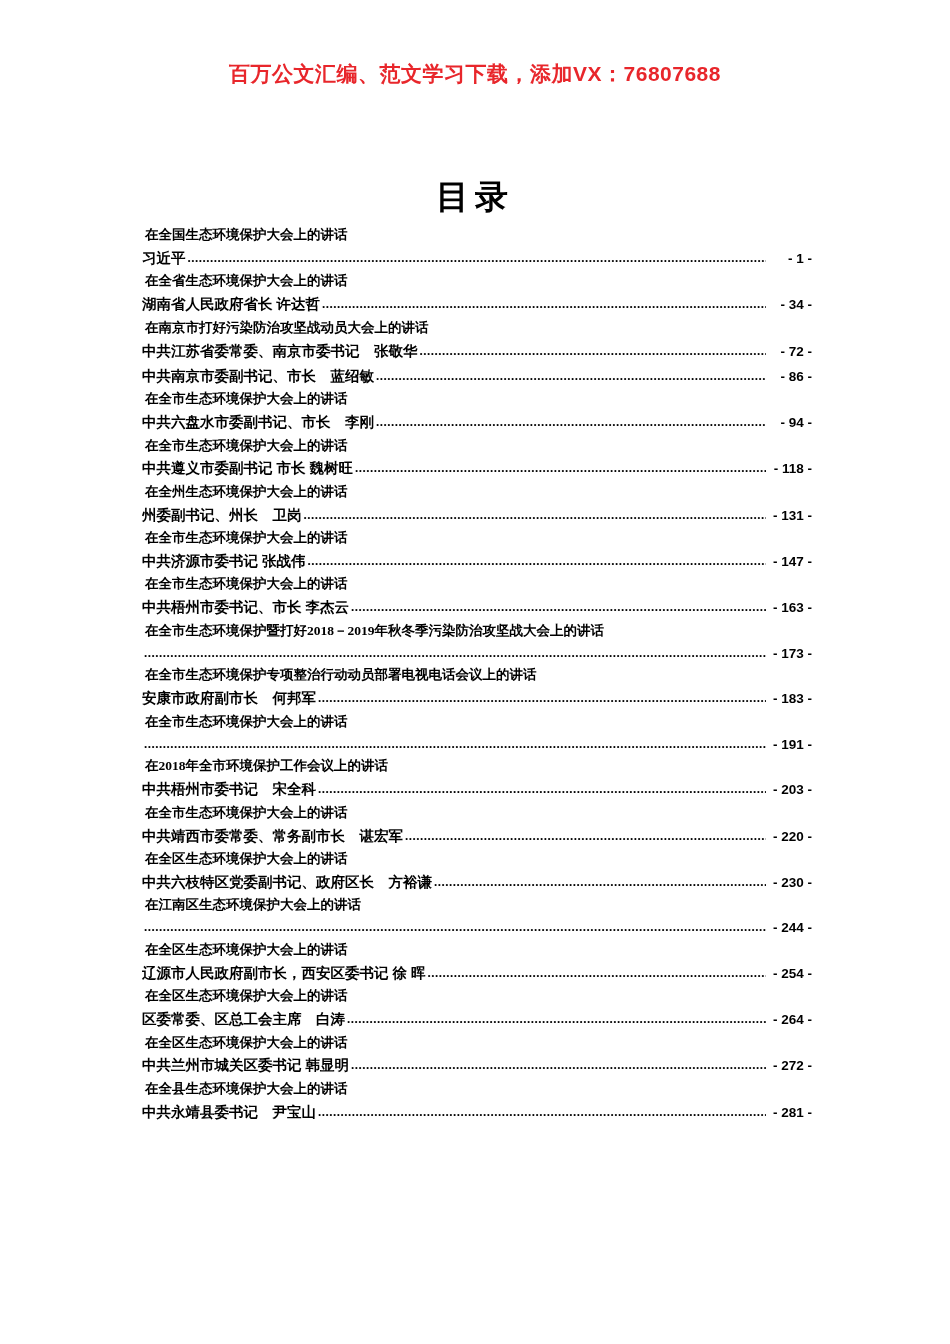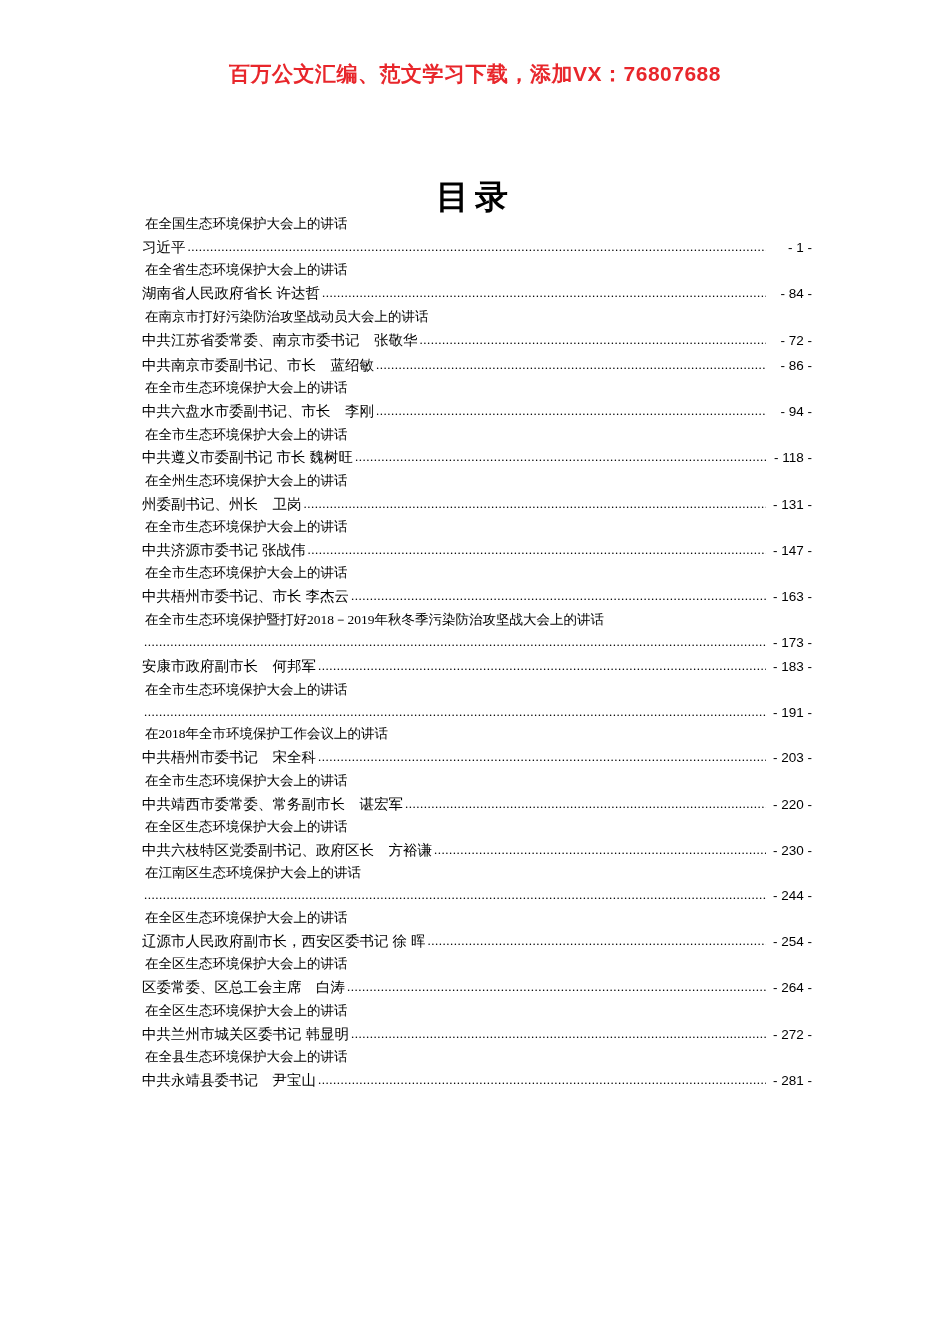--- a/index.html
+++ b/index.html
@@ -37,23 +37,24 @@
     width: 950px;
     text-align: center;
     font-family: Liberation Mono, monospace;
     font-size: 33px;
     font-weight: bold;
     letter-spacing: 6px;
     color: #000000;
   }
   .toc {
     position: absolute;
-    top: 214px;
+    top: 225px;
     left: 142px;
     width: 670px;
+    font-weight: bold;
   }
   .toc-entry {
     margin: 0;
     padding: 0;
   }
   .toc-sub {
     font-family: "Liberation Serif", "DejaVu Serif", serif;
     font-size: 13.5px;
     color: #000000;
     line-height: 1.55;
@@ -108,21 +109,21 @@
           <span class="label">习近平</span>
           <span class="leader">............................................................................................................................................................................................................................</span>
           <span class="page-no">- 1 -</span>
         </div>
       </div>
       <div class="toc-entry">
         <div class="toc-sub">在全省生态环境保护大会上的讲话</div>
         <div class="toc-main">
           <span class="label">湖南省人民政府省长 许达哲</span>
           <span class="leader">............................................................................................................................................................................................................................</span>
-          <span class="page-no">- 84 -</span>
+          <span class="page-no">- 34 -</span>
         </div>
       </div>
       <div class="toc-entry">
         <div class="toc-sub">在南京市打好污染防治攻坚战动员大会上的讲话</div>
         <div class="toc-main">
           <span class="label">中共江苏省委常委、南京市委书记　张敬华</span>
           <span class="leader">............................................................................................................................................................................................................................</span>
           <span class="page-no">- 72 -</span>
         </div>
       </div>
@@ -174,20 +175,21 @@
         </div>
       </div>
       <div class="toc-entry">
         <div class="toc-sub">在全市生态环境保护暨打好2018－2019年秋冬季污染防治攻坚战大会上的讲话</div>
         <div class="toc-main">
           <span class="leader">............................................................................................................................................................................................................................</span>
           <span class="page-no">- 173 -</span>
         </div>
       </div>
       <div class="toc-entry">
+        <div class="toc-sub">在全市生态环境保护专项整治行动动员部署电视电话会议上的讲话</div>
         <div class="toc-main">
           <span class="label">安康市政府副市长　何邦军</span>
           <span class="leader">............................................................................................................................................................................................................................</span>
           <span class="page-no">- 183 -</span>
         </div>
       </div>
       <div class="toc-entry">
         <div class="toc-sub">在全市生态环境保护大会上的讲话</div>
         <div class="toc-main">
           <span class="leader">............................................................................................................................................................................................................................</span>

